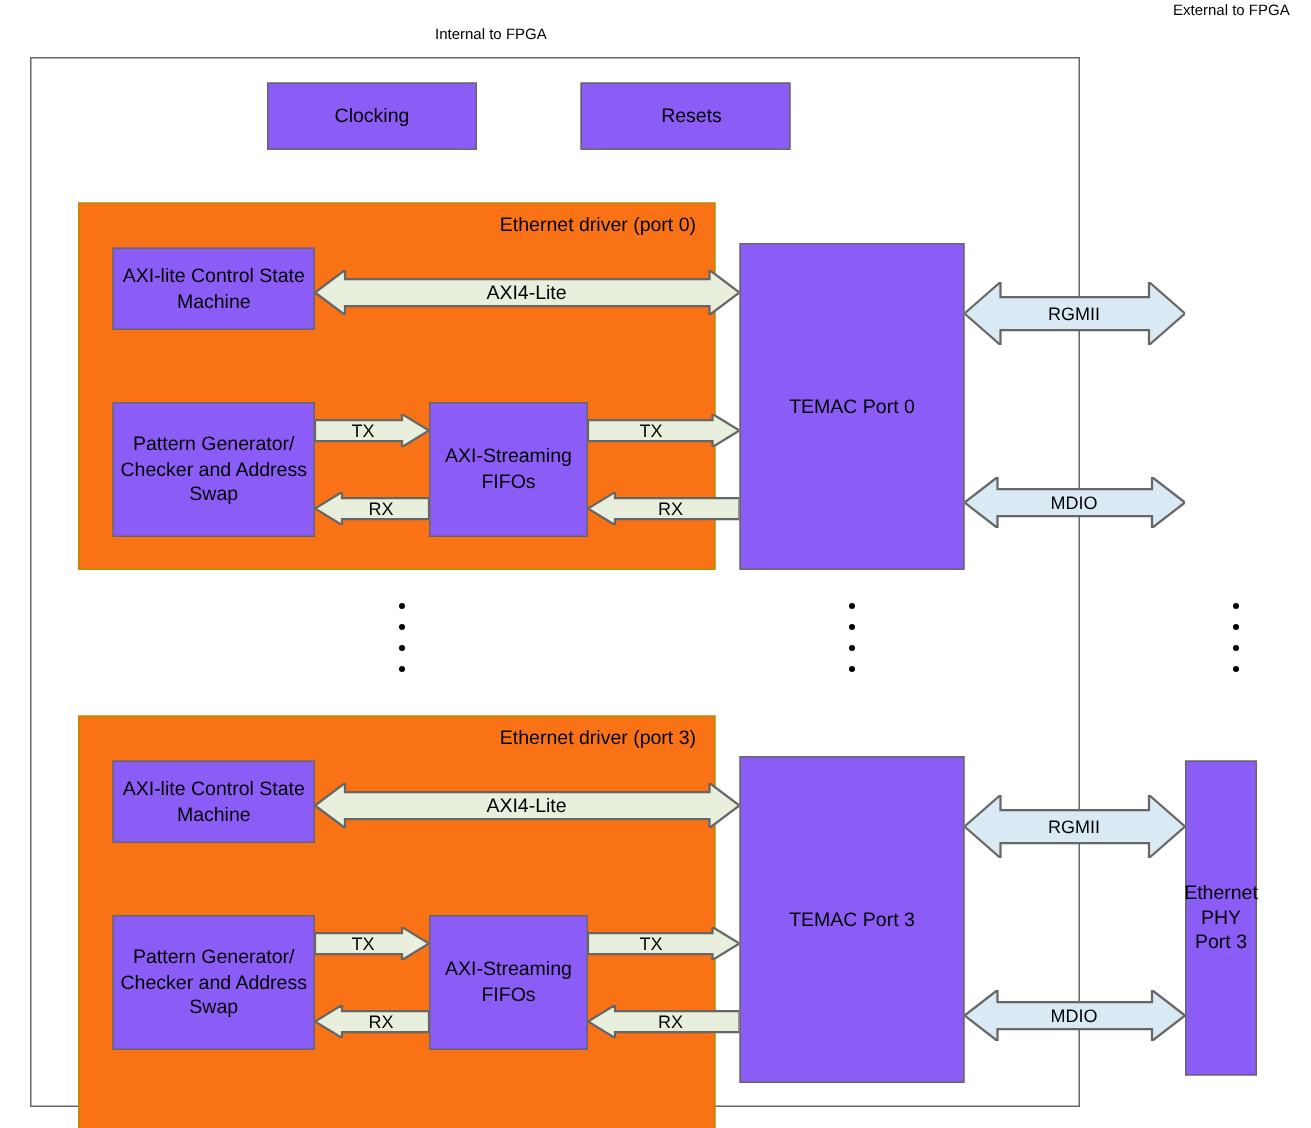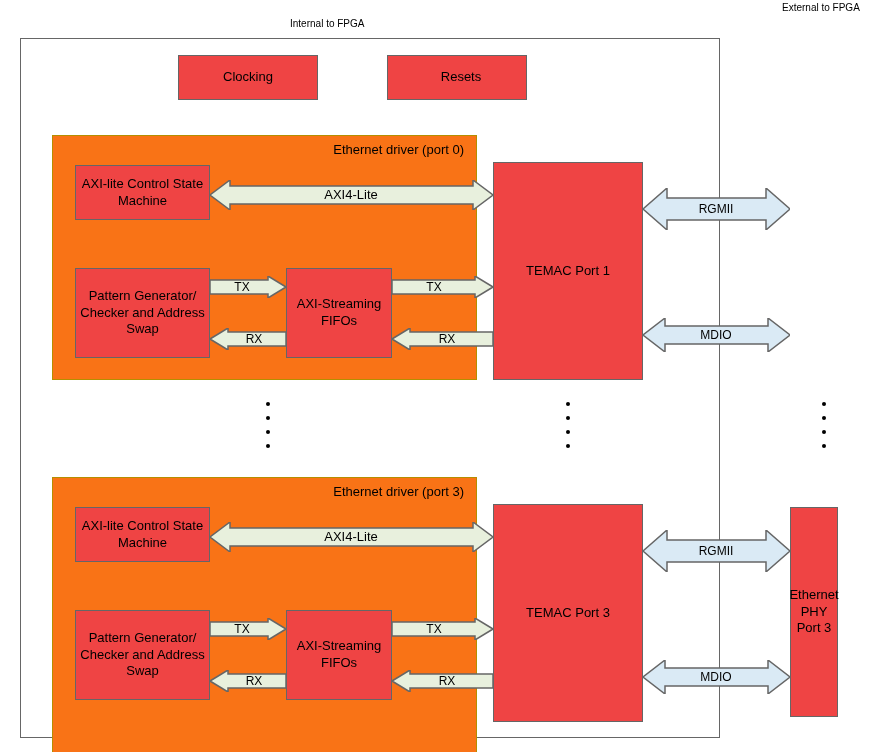--- a/index.html
+++ b/index.html
@@ -23,21 +23,21 @@
     justify-content: center;
     text-align: center;
     line-height: 1.3;
     padding: 4px;
   }
   .fpga-outer {
     border: 1.5px solid #666;
     background: transparent;
   }
   .gray-block {
-    background: #ef4444;
+    background: #8b5cf6;
     border: 1.5px solid #666;
   }
   .driver-block {
     background: #f97316;
     border: 1.5px solid #b58e00;
   }
   .driver-title {
     position: absolute;
     font-size: 13px;
   }
@@ -89,21 +89,21 @@
 
   <div class="box gray-block" style="left:75px; top:268px; width:135px; height:90px;">
     <span>Pattern Generator/ Checker and Address Swap</span>
   </div>
 
   <div class="box gray-block" style="left:286px; top:268px; width:106px; height:90px;">
     <span>AXI-Streaming FIFOs</span>
   </div>
 
   <div class="box gray-block" style="left:493px; top:162px; width:150px; height:218px;">
-    <span>TEMAC Port 1</span>
+    <span>TEMAC Port 0</span>
   </div>
 
 
   <svg class="arrow-svg" style="left:210px; top:180px; width:283px; height:30px;" viewBox="0 0 283 30">
     <polygon points="0,15 20,0 20,6 263,6 263,0 283,15 263,30 263,24 20,24 20,30" fill="#e8f0dd" stroke="#666" stroke-width="1.5"></polygon>
     <text x="141" y="19" text-anchor="middle" font-size="13" fill="#000">AXI4-Lite</text>
   </svg>
 
   <svg class="arrow-svg" style="left:210px; top:276px; width:76px; height:22px;" viewBox="0 0 76 22">
     <polygon points="0,4 58,4 58,0 76,11 58,22 58,18 0,18" fill="#e8f0dd" stroke="#666" stroke-width="1.5"></polygon>

